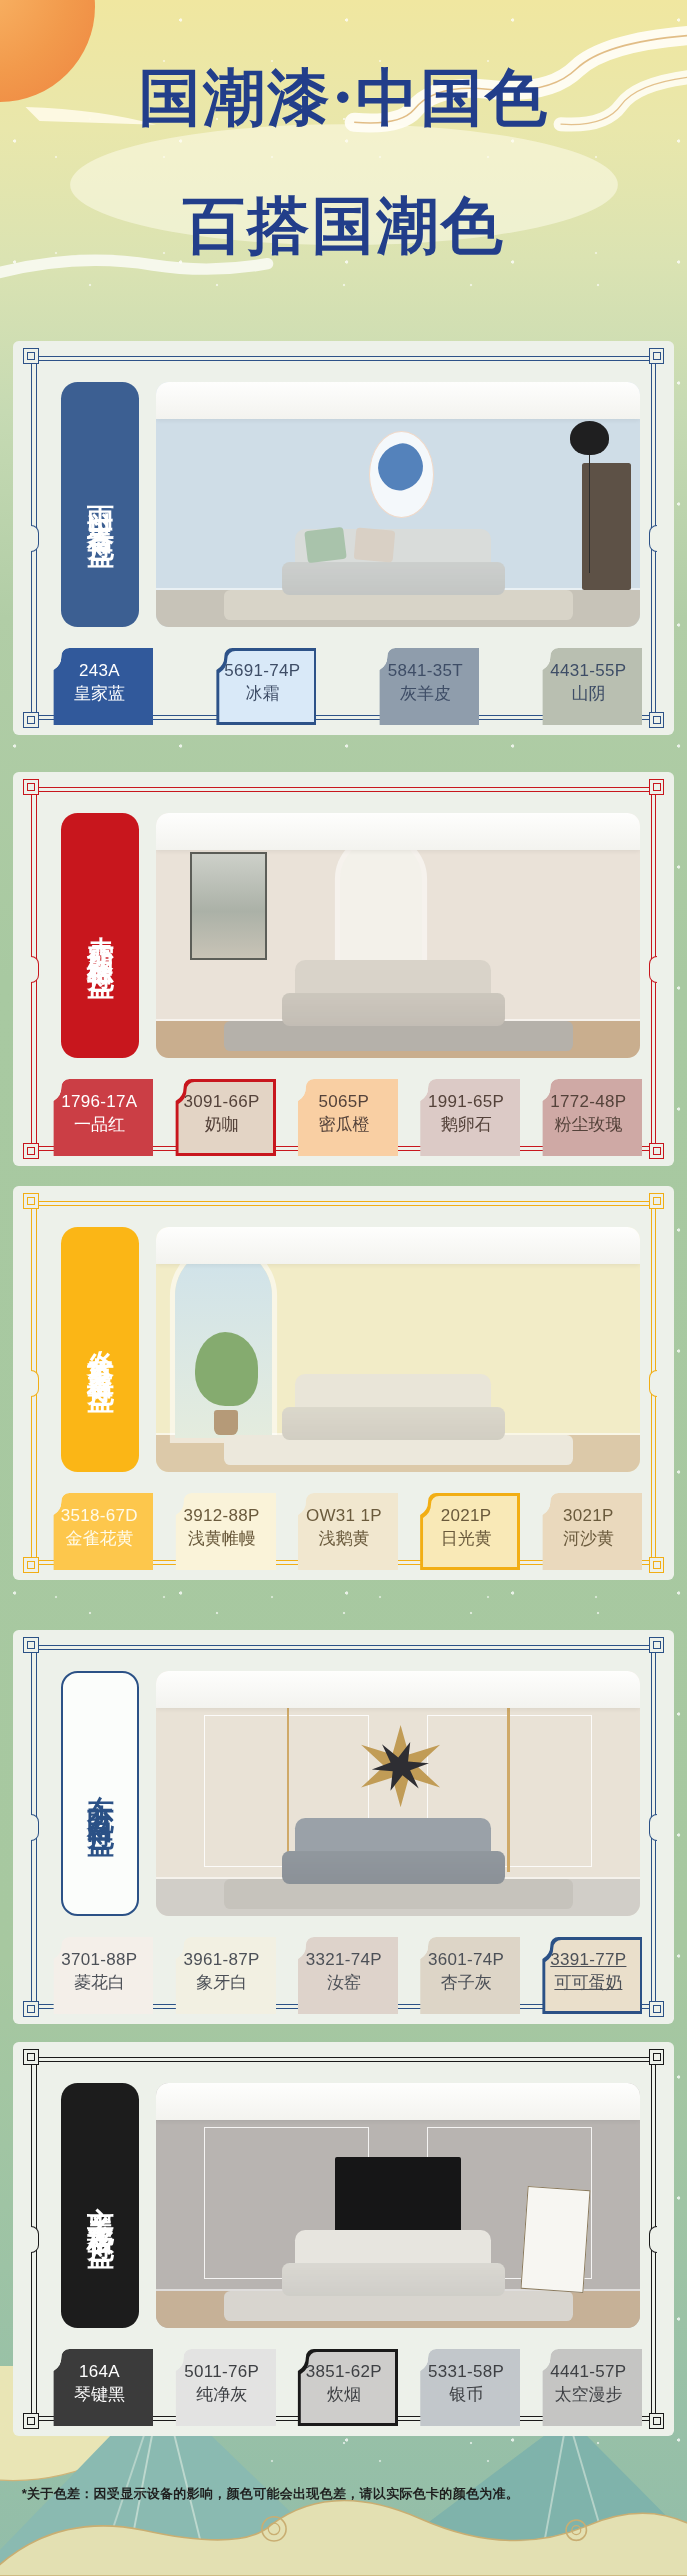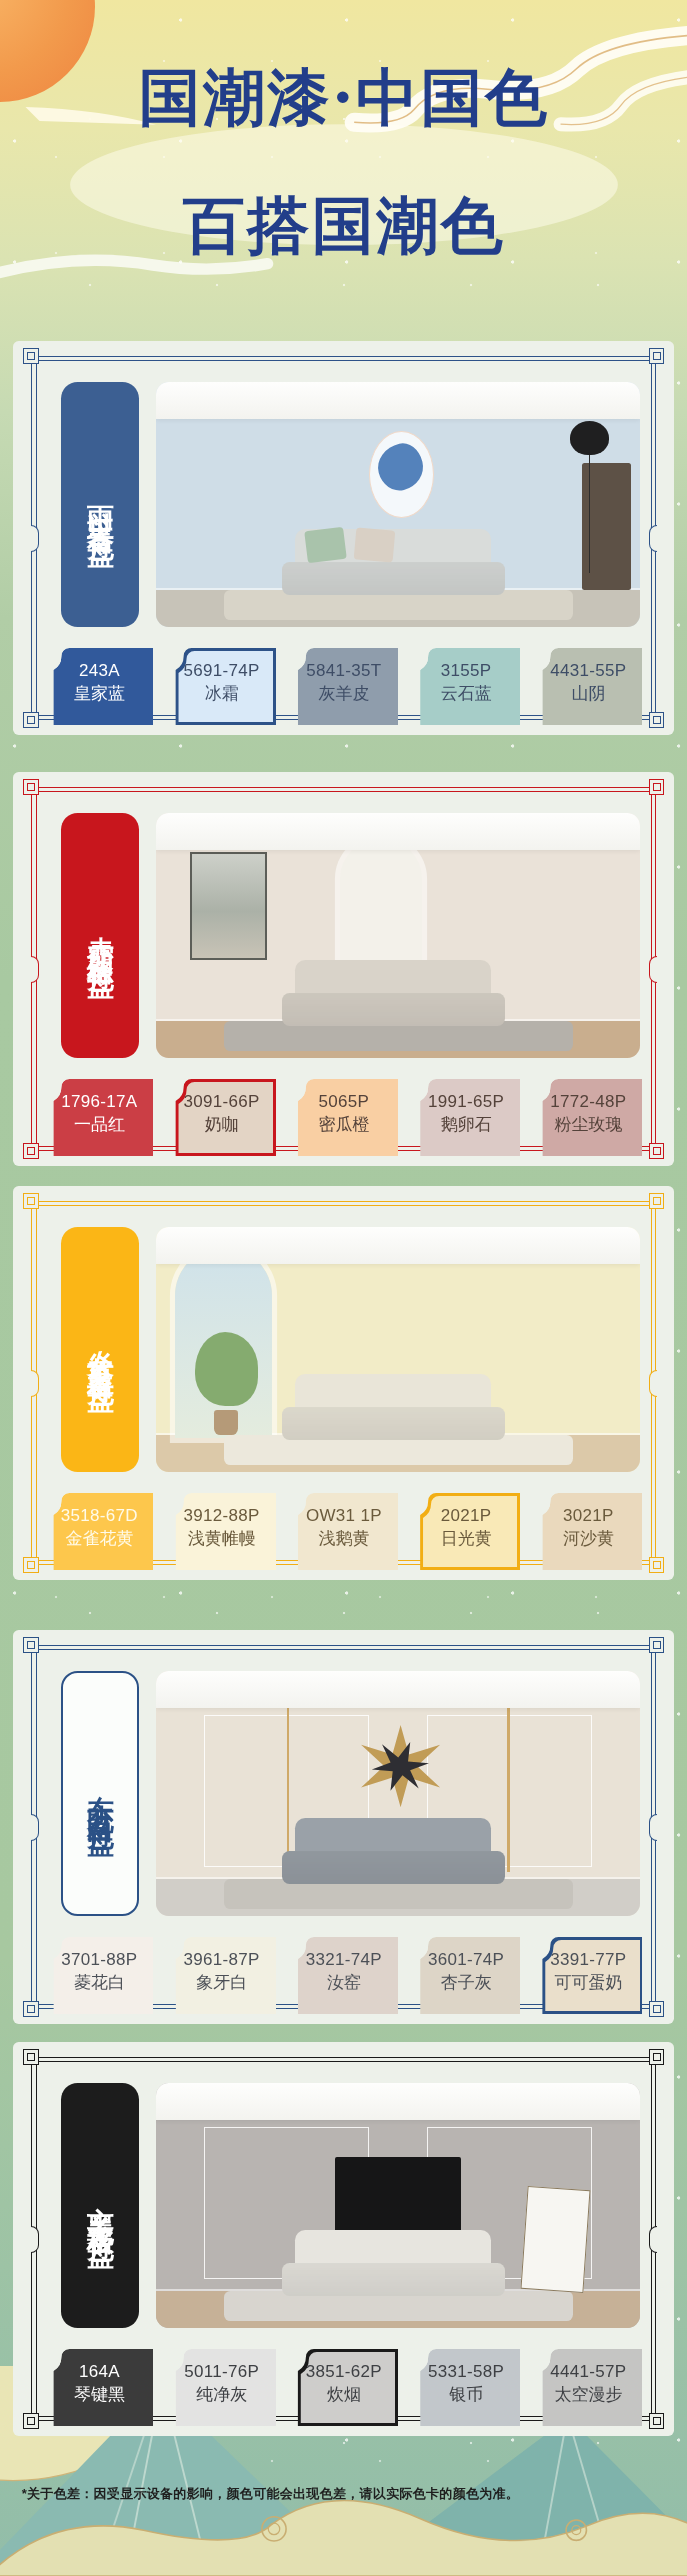--- a/index.html
+++ b/index.html
@@ -157,26 +157,20 @@
     </div>
   </div>
 
   <div class="swatch" style="--accent: #2d5288;">
     <div class="swatch-fill fill-full" style="background: rgb(143, 157, 172); color: rgb(62, 77, 102);">
       <span class="code">5841-35T</span>
       <span class="cname">灰羊皮</span>
     </div>
   </div>
 
-  <div class="swatch" style="--accent: #2d5288;">
-    <div class="swatch-fill fill-full" style="background: rgb(166, 205, 200); color: rgb(62, 77, 102);">
-      <span class="code">3155P</span>
-      <span class="cname">云石蓝</span>
-    </div>
-  </div>
 
   <div class="swatch" style="--accent: #2d5288;">
     <div class="swatch-fill fill-full" style="background: rgb(185, 191, 177); color: rgb(62, 77, 102);">
       <span class="code">4431-55P</span>
       <span class="cname">山阴</span>
     </div>
   </div>
 </div>
   </section>
 
@@ -347,21 +341,21 @@
   </div>
 
   <div class="swatch" style="--accent: #2b5186;">
     <div class="swatch-fill fill-full" style="background: rgb(221, 213, 199); color: rgb(76, 80, 87);">
       <span class="code">3601-74P</span>
       <span class="cname">杏子灰</span>
     </div>
   </div>
 
   <div class="swatch hl" style="--accent: #2b5186;">
-    <div class="swatch-fill fill-inset" style="background: rgb(234, 223, 203); color: rgb(76, 80, 87);">
+    <div class="swatch-fill fill-inset" style="background: rgb(234, 223, 203); color: rgb(76, 80, 87); text-decoration: underline;">
       <span class="code">3391-77P</span>
       <span class="cname">可可蛋奶</span>
     </div>
   </div>
 </div>
   </section>
 
   <section class="panel" style="top: 2042px; --accent: #1a1a1a; --card-bg: #1c1c1c; --card-fg: #ffffff;">
     <div class="frame">
       <i class="fc tl"></i>

